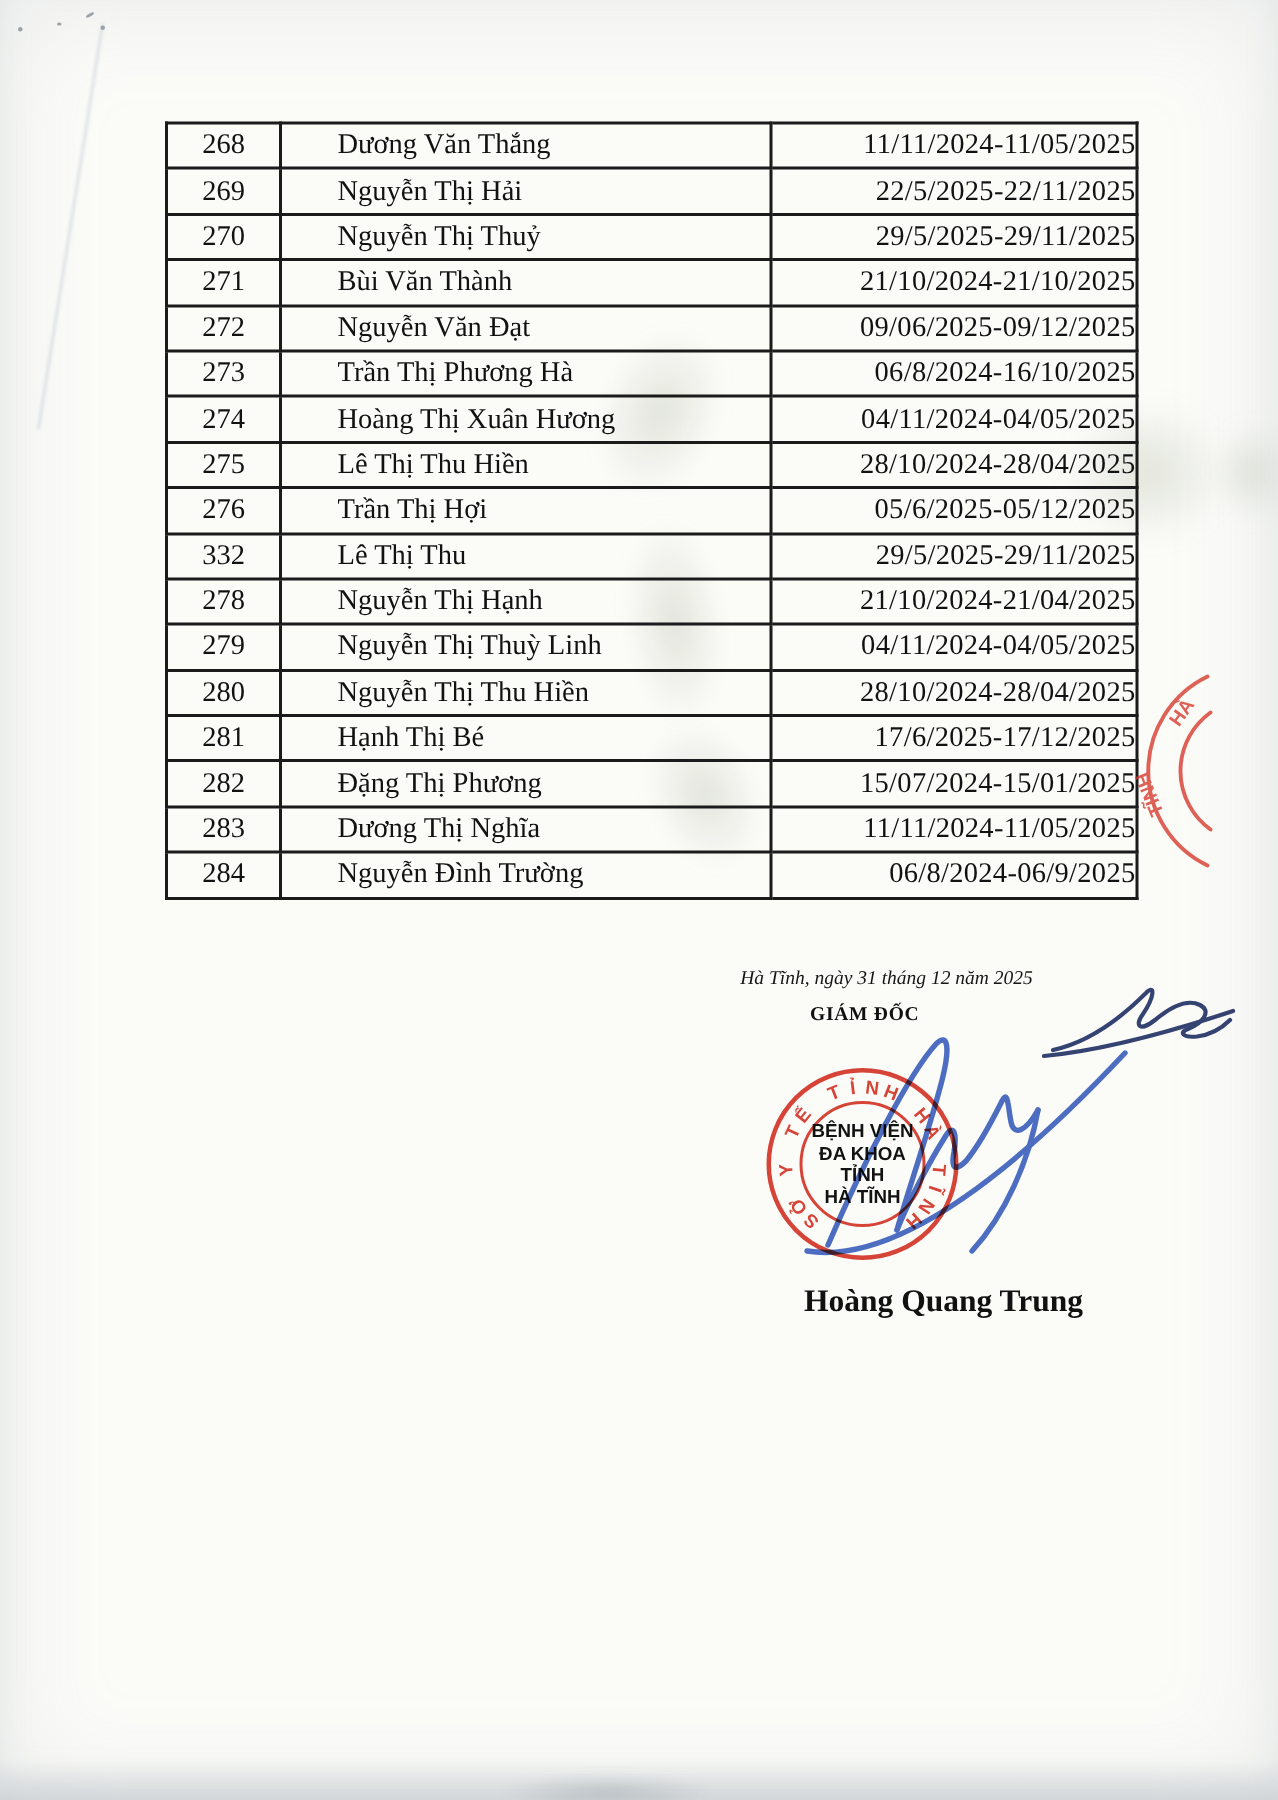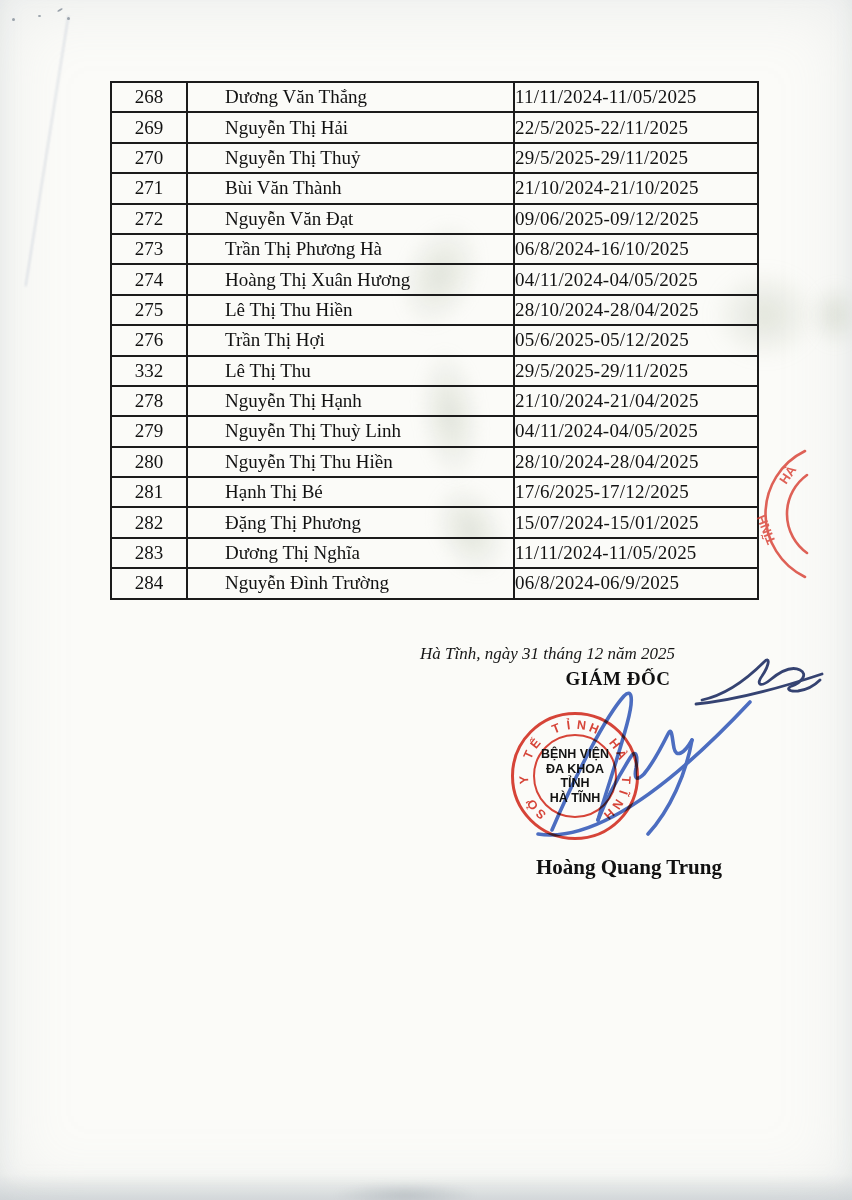--- a/index.html
+++ b/index.html
@@ -51,30 +51,30 @@
   }
   table.roster td {
     border: 2px solid #1b1b1b;
     height: 30.4px;
     font-size: 19px;
     vertical-align: middle;
     background: transparent;
   }
   td.col-no { text-align: center; }
   td.col-name { padding-left: 37px; }
-  td.col-period { text-align: left; letter-spacing: .2px; }
+  td.col-period { text-align: right; letter-spacing: .2px; }
 
   
   .place-date {
     position: absolute; left: 420px; top: 644px; width: 342px; z-index: 3;
-    text-align: left; font-style: italic; font-size: 17px; color: #161616;
+    text-align: center; font-style: italic; font-size: 13px; color: #161616;
   }
   .director-title {
     position: absolute; left: 540px; top: 668px; width: 156px; z-index: 3;
-    text-align: center; font-weight: bold; font-size: 19px; letter-spacing: .5px; color: #111;
+    text-align: left; font-weight: bold; font-size: 13px; letter-spacing: .5px; color: #111;
   }
   .signer-name {
     position: absolute; left: 518px; top: 818px; width: 222px; z-index: 6;
     text-align: center; font-weight: bold; font-size: 21px; color: #111; margin-top: 37px;
   }
   
   .stamp {
     position: absolute; left: 511px; top: 712px; width: 128px; height: 128px;
     z-index: 4; opacity: .93; mix-blend-mode: multiply;
   }

